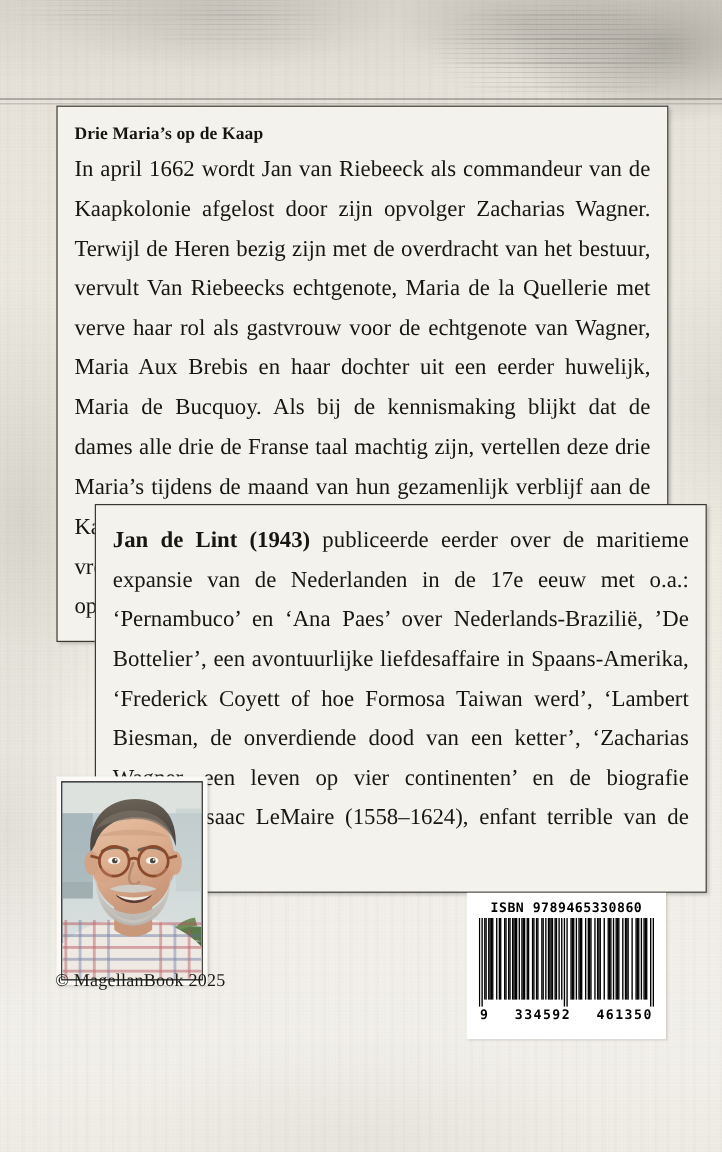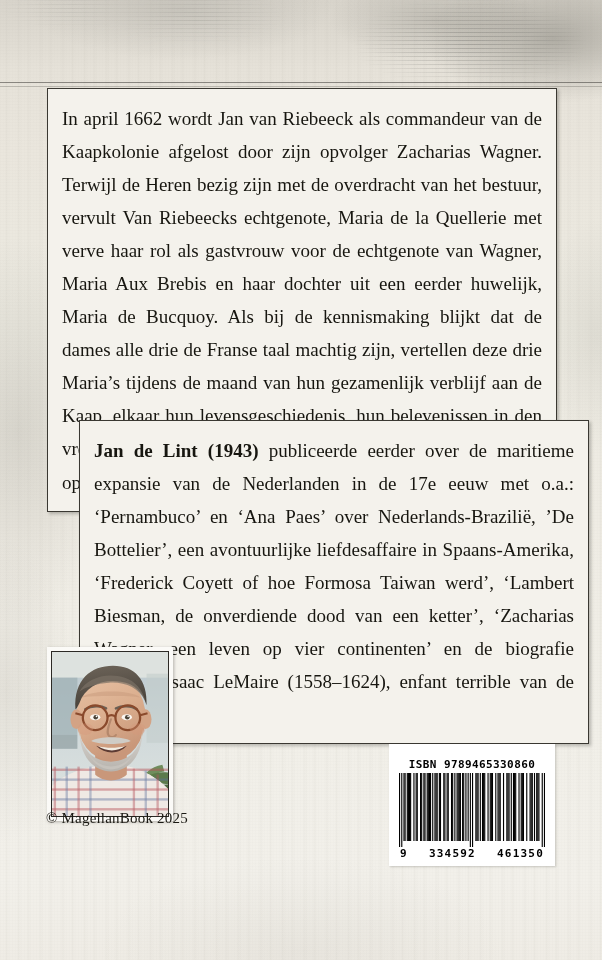--- a/index.html
+++ b/index.html
@@ -169,21 +169,20 @@
   .isbn-line {
     font-family: "DejaVu Sans Mono", "Liberation Mono", monospace;
     font-size: 11px;
     font-weight: bold;
     letter-spacing: 0.4px;
     text-align: center;
     color: #000;
     line-height: 1;
     margin-bottom: 3px;
     white-space: nowrap;
-    margin-top: 8px;
   }
   .bars { display: block; width: 100%; height: 74px; }
   .digits-row {
     display: flex;
     justify-content: space-between;
     font-family: "DejaVu Sans Mono", "Liberation Mono", monospace;
     font-size: 11px;
     font-weight: bold;
     color: #000;
     line-height: 1;
@@ -200,20 +199,21 @@
   <div class="bg-base"></div>
   <div class="bg-stains"></div>
   <div class="bg-engrave"></div>
   <div class="bg-fibre"></div>
   <div class="bg-grain"></div>
   <div class="top-rule"></div>
   <div class="top-rule b"></div>
 
   <div class="textbox" id="blurb-box">
     <div class="inner">
+      <h1 class="blurb-title">Drie Maria’s op de Kaap</h1>
       <p class="body-text">In april 1662 wordt Jan van Riebeeck als commandeur van de Kaapkolonie afgelost door zijn opvolger Zacharias Wagner. Terwijl de Heren bezig zijn met de overdracht van het bestuur, vervult Van Riebeecks echtgenote, Maria de la Quellerie met verve haar rol als gastvrouw voor de echtgenote van Wagner, Maria Aux Brebis en haar dochter uit een eerder huwelijk, Maria de Bucquoy. Als bij de kennismaking blijkt dat de dames alle drie de Franse taal machtig zijn, vertellen deze drie Maria’s tijdens de maand van hun gezamenlijk verblijf aan de Kaap, elkaar hun levensgeschiedenis, hun belevenissen in den vreemde en hun verwachtingen voor de toekomst in openhartige gesprekken.</p>
     </div>
   </div>
 
   <div class="textbox" id="bio-box">
     <div class="inner">
       <p class="body-text"><b>Jan de Lint (1943)</b><span> publiceerde eerder over de maritieme expansie van de Nederlanden in de 17e eeuw met o.a.: ‘Pernambuco’ en ‘Ana Paes’ over Nederlands-Brazilië, ’De Bottelier’, een avontuurlijke liefdesaffaire in Spaans-Amerika, ‘Frederick Coyett of hoe Formosa Taiwan werd’, ‘Lambert Biesman, de onverdiende dood van een ketter’, ‘Zacharias Wagner, een leven op vier continenten’ en de biografie ‘Dwars! Isaac LeMaire (1558–1624), enfant terrible van de VOC’</span></p>
     </div>
   </div>
 

